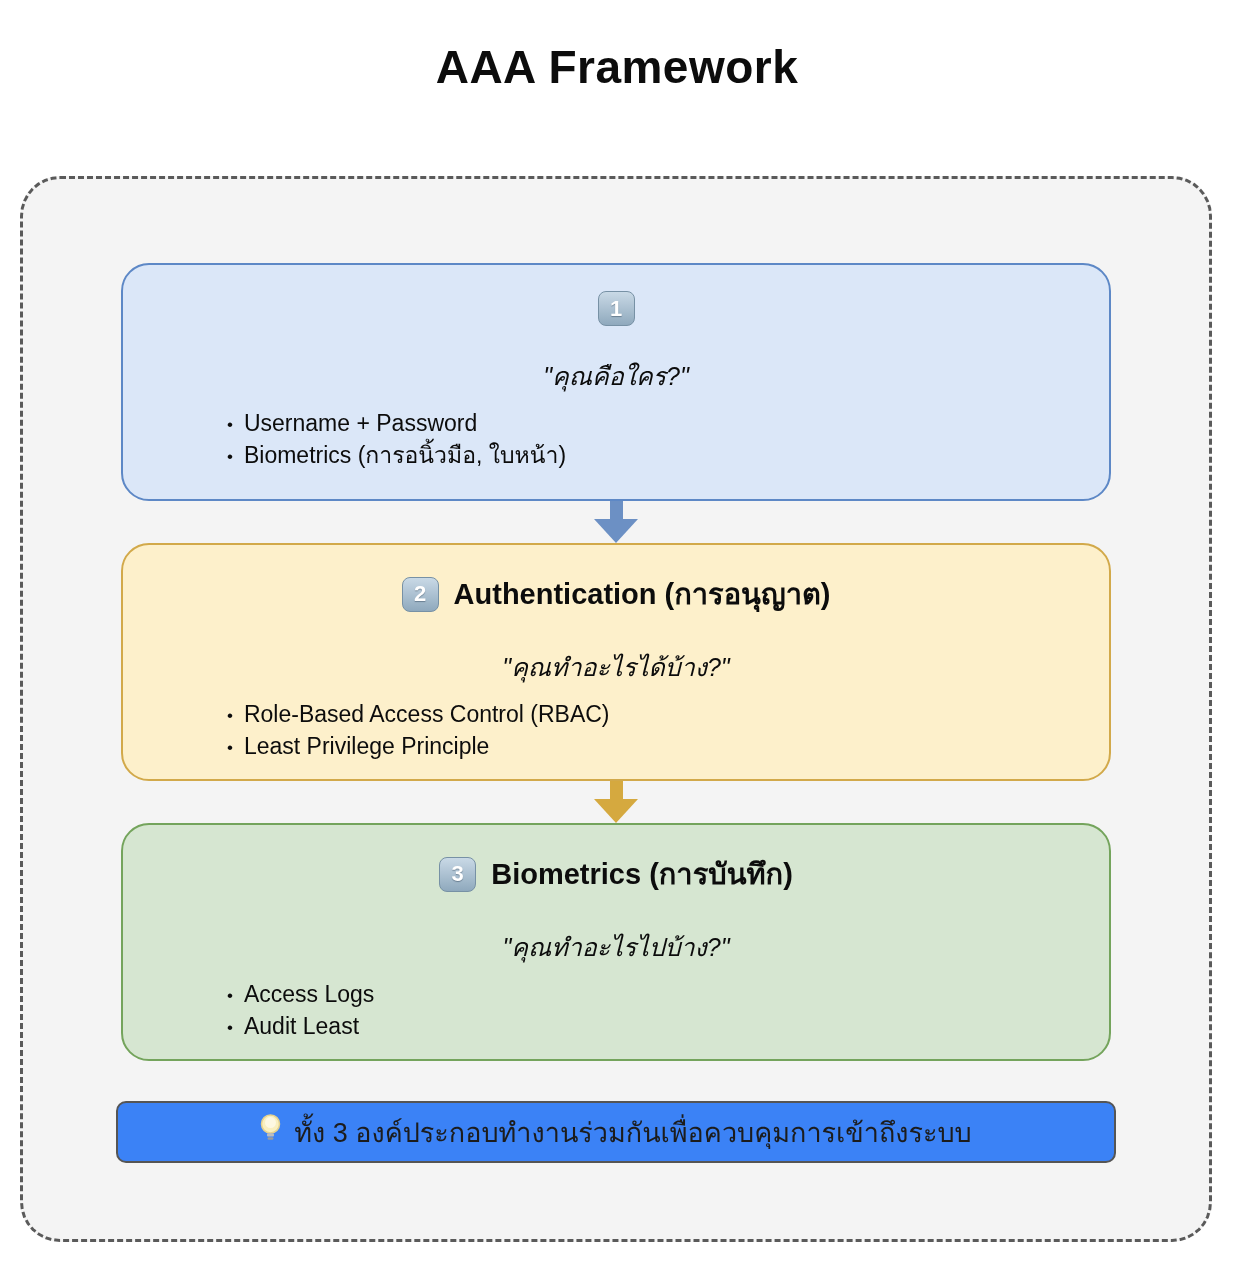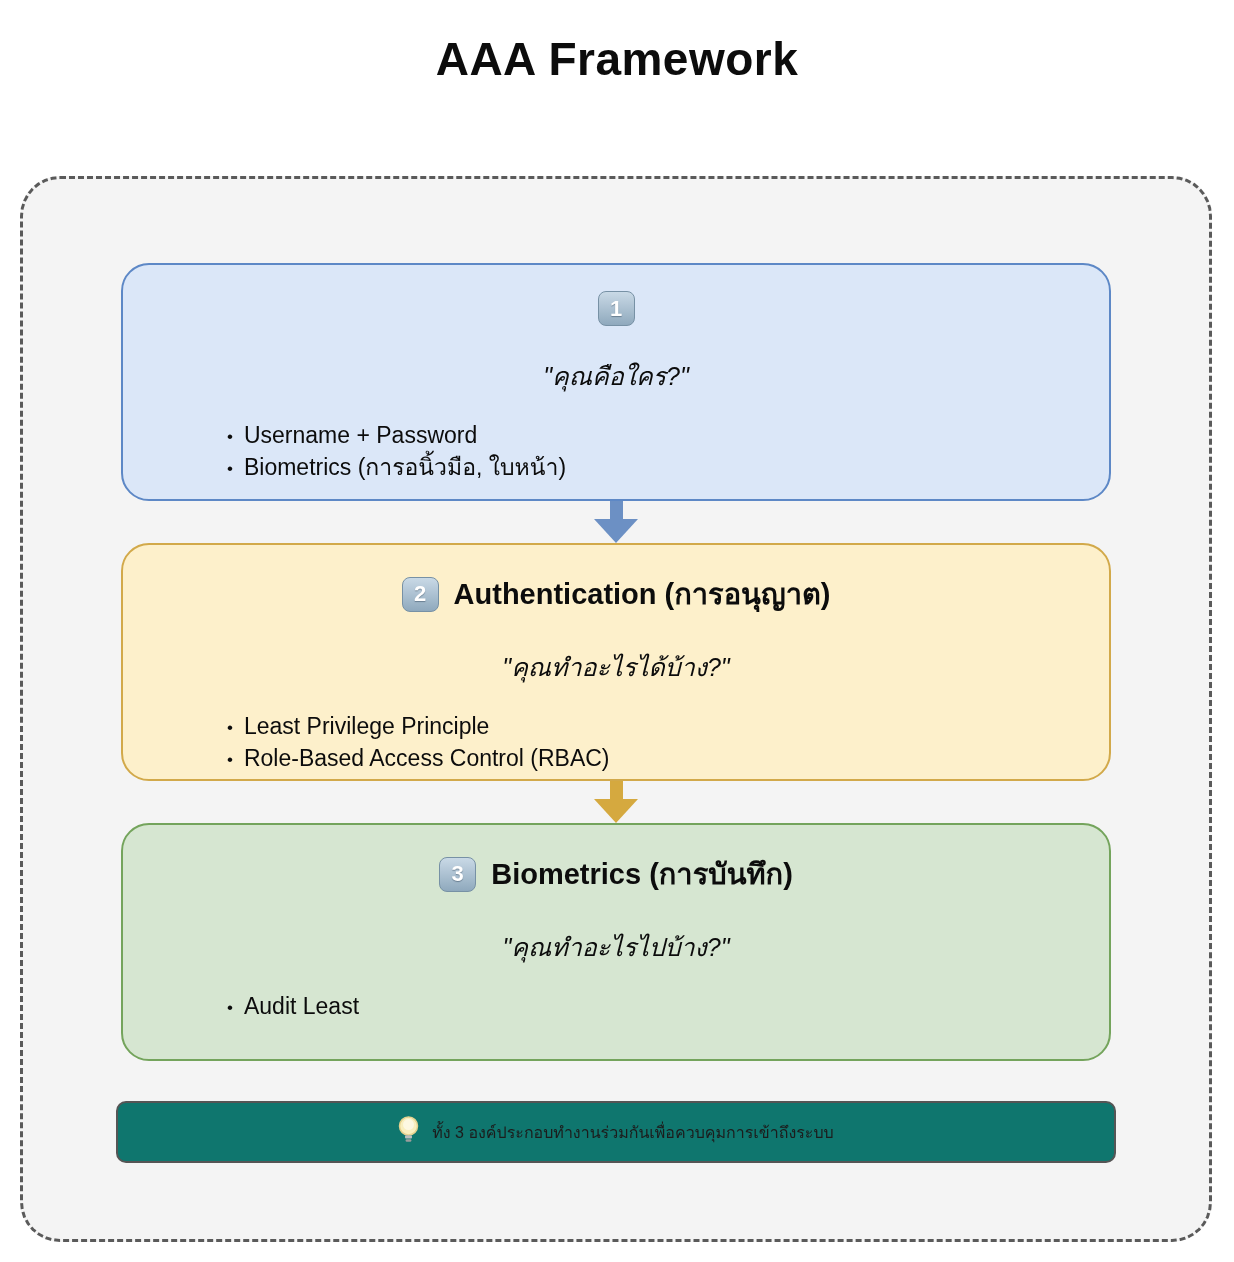--- a/index.html
+++ b/index.html
@@ -4,21 +4,21 @@
 <style>
   html,body { margin:0; padding:0; background:#ffffff; }
   body {
     width:1234px; height:1262px;
     font-family:"Liberation Sans","DejaVu Sans",sans-serif;
     color:#111;
   }
   .canvas { position:relative; width:1234px; height:1262px; overflow:hidden; }
 
   .page-title {
-    position:absolute; top:32px; left:0; width:100%;
+    position:absolute; top:40px; left:0; width:100%;
     text-align:center; font-size:46px; font-weight:700; color:#0c0c0c;
     letter-spacing:0.5px;
   }
 
   .frame {
     position:absolute; left:20px; top:176px; width:1192px; height:1066px;
     box-sizing:border-box;
     background:#f4f4f4;
     border:3px dashed #5a5a5a;
     border-radius:40px;
@@ -46,44 +46,44 @@
     color:#ffffff; font-size:22px; font-weight:700;
     text-shadow:0 1px 1px rgba(40,60,80,0.45);
   }
 
   .box-question {
     margin-top:30px; text-align:center;
     font-size:25px; font-style:italic; color:#0c0c0c;
   }
 
   .box-list {
-    margin:24px 0 0 0; padding:0 0 0 104px;
+    margin:12px 0 0 0; padding:0 0 0 104px;
     list-style:none; font-size:23px; color:#0c0c0c;
   }
   .box-list li { line-height:30px; }
   .box-list li::before { content:"•"; font-size:17px; margin-right:11px; vertical-align:1px; }
 
   .arrow { height:42px; display:flex; flex-direction:column; align-items:center; }
   .arrow .stem { width:13px; height:18px; }
   .arrow .head {
     width:0; height:0;
     border-left:22px solid transparent;
     border-right:22px solid transparent;
     border-top:24px solid;
   }
   .arrow-blue .stem { background:#6c90c4; }
   .arrow-blue .head { border-top-color:#6c90c4; }
   .arrow-gold .stem { background:#d5a93f; }
   .arrow-gold .head { border-top-color:#d5a93f; }
 
   .note {
     margin-top:40px; width:1000px; height:62px; box-sizing:border-box;
-    background:#0f766e; border:2.5px solid #555555; border-radius:10px;
+    background:#3b82f6; border:2.5px solid #555555; border-radius:10px;
     display:flex; align-items:center; justify-content:center; gap:13px;
-    font-size:16px; color:#1c1c1c;
+    font-size:27px; color:#1c1c1c;
   }
   .bulb-icon { display:inline-block; }
 </style>
 </head>
 <body>
 
 <div class="canvas">
 
   <div class="page-title">AAA Framework</div>
 
@@ -105,37 +105,38 @@
       <div class="head"></div>
     </div>
 
     <div class="section-box box-authz">
       <div class="box-heading">
         <span class="keycap">2</span>
         <span>Authentication (การอนุญาต)</span>
       </div>
       <div class="box-question">"คุณทำอะไรได้บ้าง?"</div>
       <ul class="box-list">
+        <li>Role-Based Access Control (RBAC)</li>
         <li>Least Privilege Principle</li>
-        <li>Role-Based Access Control (RBAC)</li>
       </ul>
     </div>
 
     <div class="arrow arrow-gold">
       <div class="stem"></div>
       <div class="head"></div>
     </div>
 
     <div class="section-box box-acct">
       <div class="box-heading">
         <span class="keycap">3</span>
         <span>Biometrics (การบันทึก)</span>
       </div>
       <div class="box-question">"คุณทำอะไรไปบ้าง?"</div>
       <ul class="box-list">
+        <li>Access Logs</li>
         <li>Audit Least</li>
       </ul>
     </div>
 
     <div class="note">
       <span class="bulb-icon">
         <svg width="21" height="29" viewBox="0 0 21 29" aria-hidden="true">
           <circle cx="10.5" cy="10" r="9" fill="#f9efbf" stroke="#e6d28f" stroke-width="1.5"></circle>
           <circle cx="10.5" cy="8.6" r="5.5" fill="#fdf8e2"></circle>
           <rect x="7" y="19.2" width="7" height="3.4" rx="1" fill="#bdbdbd"></rect>

